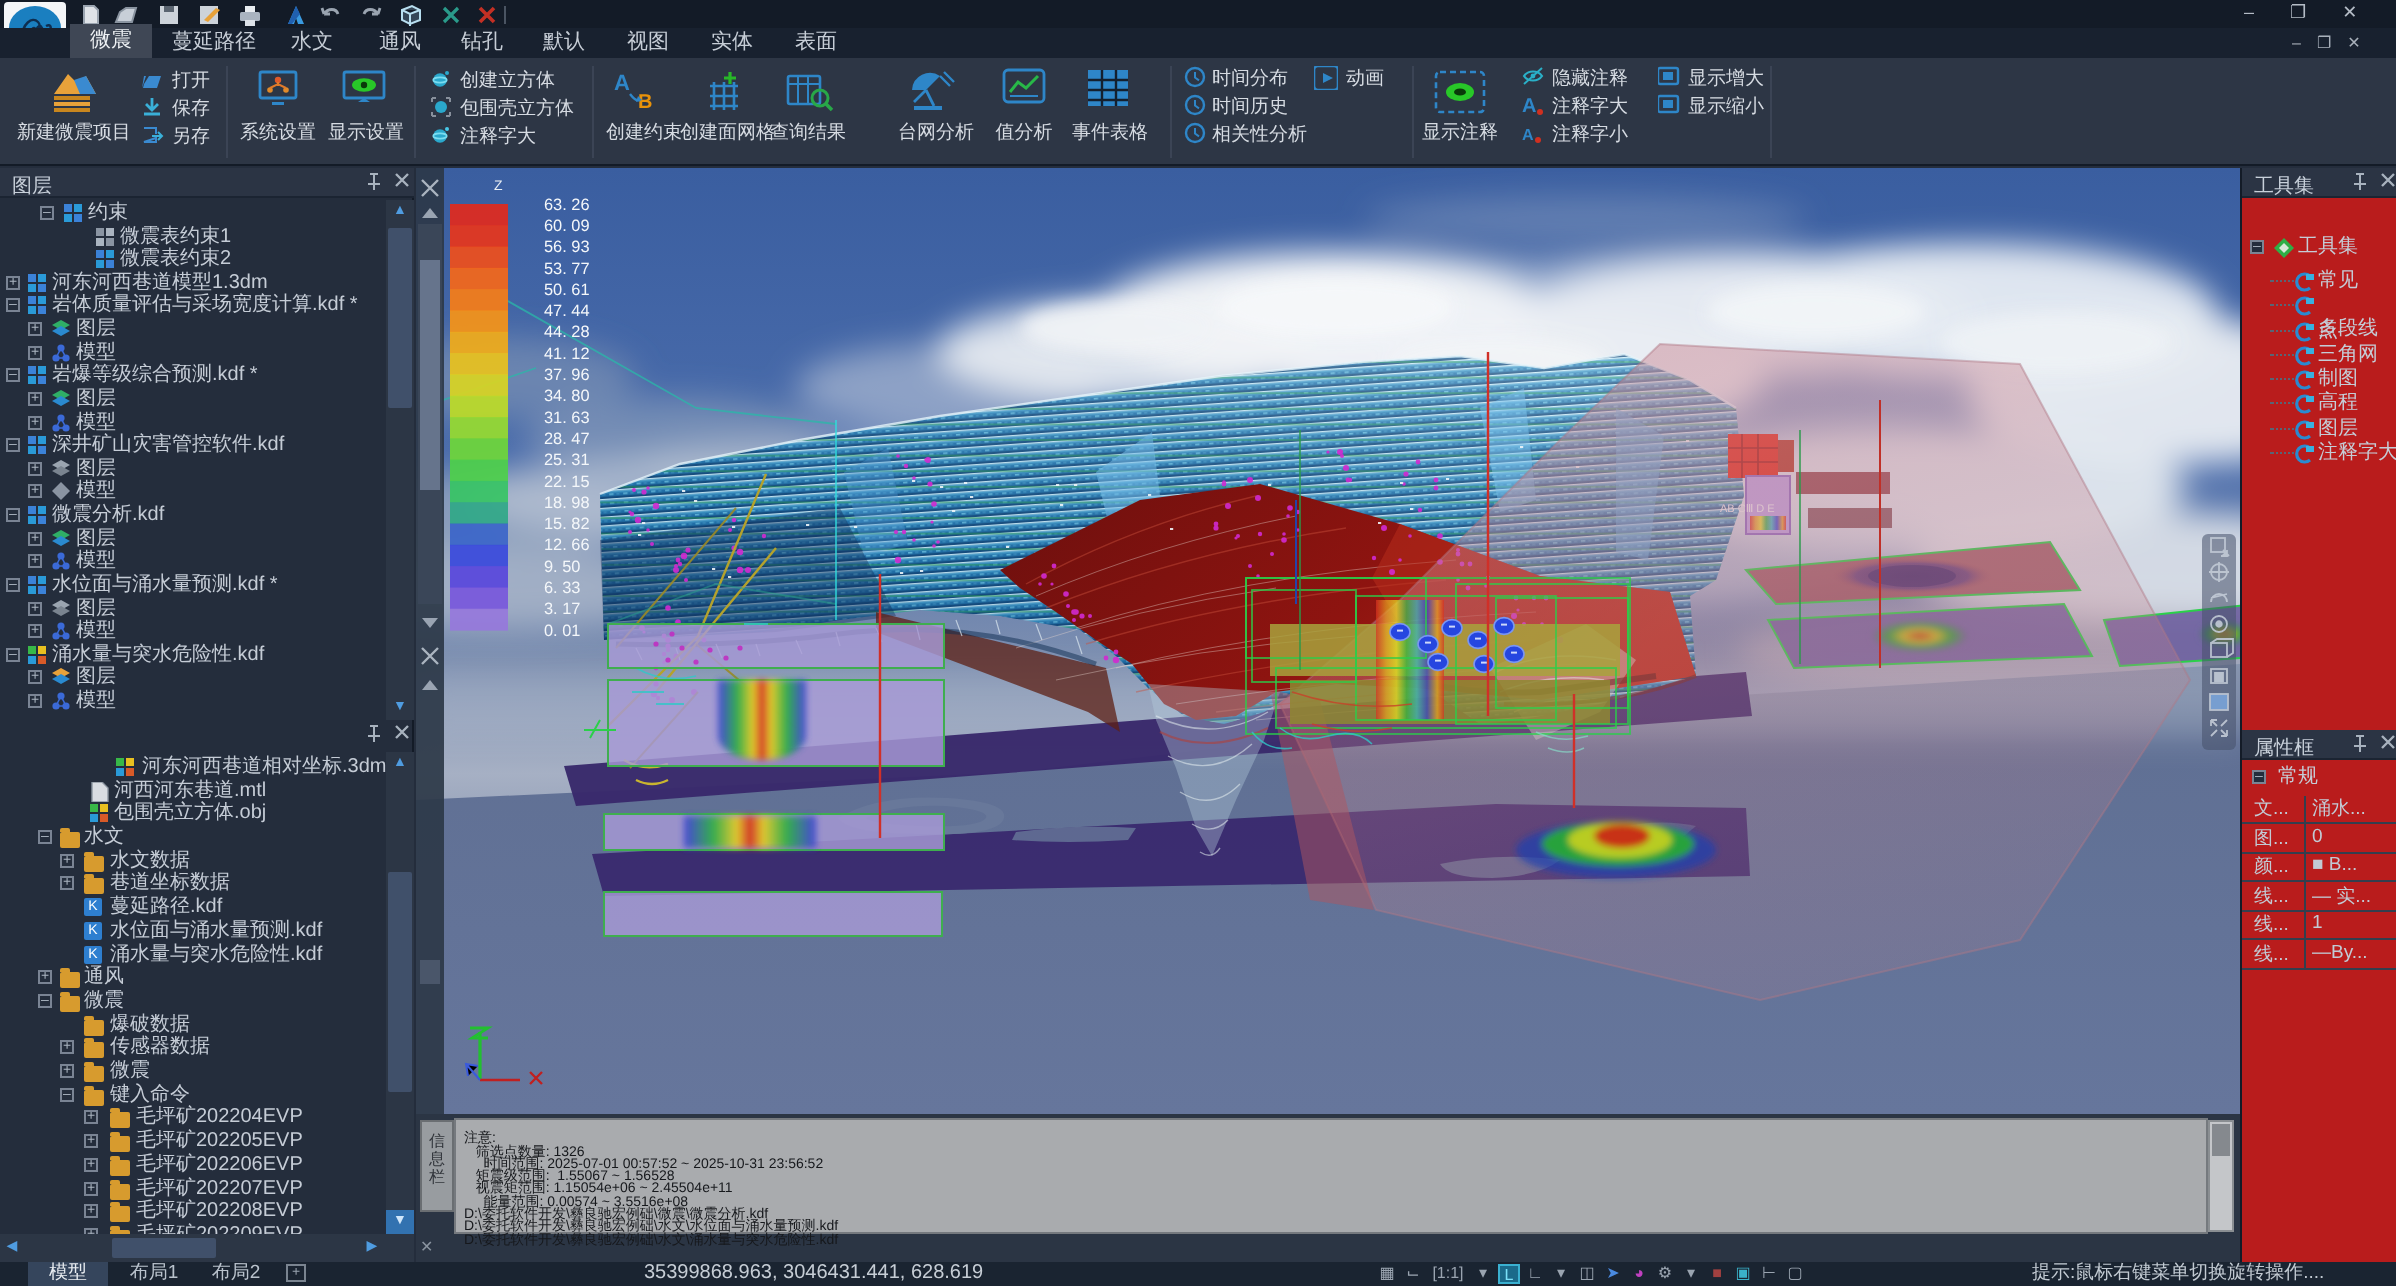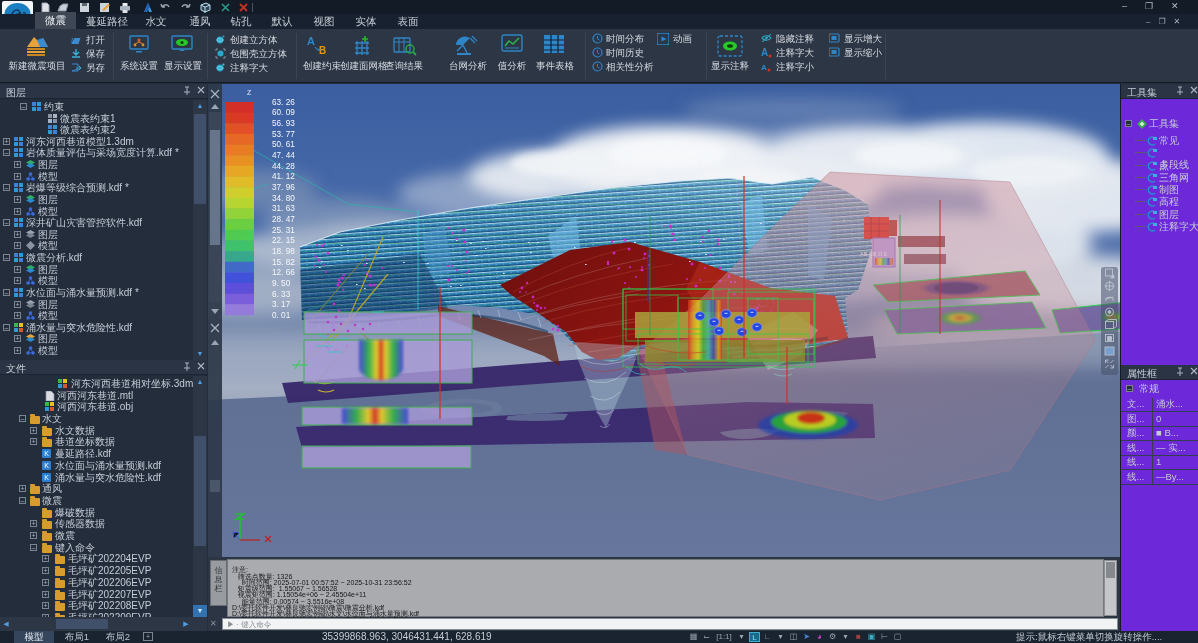--- a/index.html
+++ b/index.html
@@ -867,23 +867,20 @@
         <circle cx="2" cy="7" r="1.8" fill="#3b6ad8"></circle>
         <circle cx="7" cy="7" r="1.8" fill="#3b6ad8"></circle>
         <circle cx="4.5" cy="2" r="1.8" fill="#3b6ad8"></circle>
         <path d="M2,7 L4.5,2 L7,7 Z" stroke="#3b6ad8" fill="none" stroke-width="0.8"></path>
       </svg>
 <div class="trow" style="left:38px;top:261px">模型</div>
 <div class="sb" style="left:193px;top:16px;width:14px;height:260px"></div>
 <div class="sbarr" style="left:193px;top:16px">▲</div>
 <div class="sbthumb" style="left:194px;top:30px;width:12px;height:90px"></div>
 <div class="sbarr" style="left:193px;top:264px">▼</div>
-<div class="panelhdr" style="left:0;top:276px;width:207px;height:15px">
-        <span class="phtxt">文件</span>
-      </div>
 <svg class="abs" style="left:182px;top:278px" width="24" height="10">
         <path d="M3,1 h4 m-2,0 v5 m-3,0 h6 m-3,0 v3" stroke="#a8b2be" stroke-width="1" fill="none"></path>
         <path d="M16,1 l6,6 m0,-6 l-6,6" stroke="#a8b2be" stroke-width="1.2"></path>
       </svg>
 <svg class="abs" style="left:58px;top:295px" width="10" height="10">
         <rect x="0" y="0" width="4" height="4" fill="#38b848"></rect>
         <rect x="5" y="0" width="4" height="4" fill="#e8c020"></rect>
         <rect x="0" y="5" width="4" height="4" fill="#2a9ad8"></rect>
         <rect x="5" y="5" width="4" height="4" fill="#d85a28"></rect>
       </svg>
@@ -891,21 +888,21 @@
 <svg class="abs" style="left:45px;top:307px" width="10" height="10">
         <path d="M1,0 h5 l3,3 v7 h-8 z" fill="#d8dce2" stroke="#8a94a0" stroke-width="0.7"></path>
       </svg>
 <div class="trow" style="left:57px;top:306px">河西河东巷道.mtl</div>
 <svg class="abs" style="left:45px;top:318px" width="10" height="10">
         <rect x="0" y="0" width="4" height="4" fill="#38b848"></rect>
         <rect x="5" y="0" width="4" height="4" fill="#e8c020"></rect>
         <rect x="0" y="5" width="4" height="4" fill="#2a9ad8"></rect>
         <rect x="5" y="5" width="4" height="4" fill="#d85a28"></rect>
       </svg>
-<div class="trow" style="left:57px;top:317px">河西河东巷道.obj</div>
+<div class="trow" style="left:57px;top:317px">包围壳立方体.obj</div>
 <div class="exp" style="left:19px;top:331px">–</div>
 <div class="fold" style="left:30px;top:332px"></div>
 <div class="trow" style="left:42px;top:329px">水文</div>
 <div class="exp" style="left:30px;top:343px">+</div>
 <div class="fold" style="left:42px;top:344px"></div>
 <div class="trow" style="left:55px;top:341px">水文数据</div>
 <div class="exp" style="left:30px;top:354px">+</div>
 <div class="fold" style="left:42px;top:355px"></div>
 <div class="trow" style="left:55px;top:352px">巷道坐标数据</div>
 <div class="kic" style="left:42px;top:365px">K</div>
@@ -951,21 +948,21 @@
 <div class="trow" style="left:68px;top:528px">毛坪矿202209EVP</div>
 <div class="sb" style="left:193px;top:292px;width:14px;height:241px"></div>
 <div class="sbarr" style="left:193px;top:292px">▲</div>
 <div class="sbthumb" style="left:194px;top:352px;width:12px;height:110px"></div>
 <div class="sbarr sbarrhl" style="left:193px;top:521px">▼</div>
 <div class="sb" style="left:0;top:533px;width:207px;height:14px"></div>
 <div class="sbarr" style="left:0;top:534px;width:12px">◀</div>
 <div class="sbthumb" style="left:56px;top:535px;width:52px;height:10px"></div>
 <div class="sbarr" style="left:180px;top:534px;width:12px">▶</div>
 </div>
-<div class="abs" style="left:1120px;top:84px;width:78px;height:547px;background:#6d28d9;border-left:1px solid #131b27">
+<div class="abs" style="left:1120px;top:84px;width:78px;height:547px;background:#b91c1c;border-left:1px solid #131b27">
 <div class="panelhdr" style="left:0;top:0;width:78px;height:15px">
         <span class="phtxt">工具集</span>
       </div>
 <svg class="abs" style="left:54px;top:2px" width="24" height="10">
         <path d="M3,1 h4 m-2,0 v5 m-3,0 h6 m-3,0 v3" stroke="#a8b2be" stroke-width="1" fill="none"></path>
         <path d="M16,1 l6,6 m0,-6 l-6,6" stroke="#a8b2be" stroke-width="1.2"></path>
       </svg>
 <div class="exp" style="left:4px;top:36px">–</div>
 <svg class="abs" style="left:16px;top:35px" width="10" height="10">
         <path d="M5,0 L10,5 L5,10 L0,5 Z" fill="#2fae46"></path>
@@ -1051,21 +1048,20 @@
 </div>
 <div class="abs" style="left:208px;top:557px;width:912px;height:74px;background:#2b3544">
 <div class="abs" style="left:2px;top:3px;width:17px;height:46px;background:#989ca0;border:1px solid #6a6e72;font-size:8px;color:#30343a;text-align:center;line-height:9px;padding-top:5px">信<br>息<br>栏</div>
 <div class="abs" style="left:19px;top:2px;width:877px;height:58px;background:#a9abae;border:1px solid #75797e"></div>
 <div class="abs" style="left:24px;top:4px;width:860px;font-size:7px;line-height:6.3px;color:#16181c;white-space:pre">
 注意:<br>&nbsp;&nbsp;&nbsp;筛选点数量: 1326<br>&nbsp;&nbsp;&nbsp;&nbsp;&nbsp;时间范围: 2025-07-01 00:57:52 ~ 2025-10-31 23:56:52<br>&nbsp;&nbsp;&nbsp;矩震级范围:  1.55067 ~ 1.56528<br>&nbsp;&nbsp;&nbsp;视震矩范围: 1.15054e+06 ~ 2.45504e+11<br>&nbsp;&nbsp;&nbsp;&nbsp;&nbsp;能量范围: 0.00574 ~ 3.5516e+08<br>D:\委托软件开发\彝良驰宏例础\微震\微震分析.kdf<br>D:\委托软件开发\彝良驰宏例础\水文\水位面与涌水量预测.kdf<br>D:\委托软件开发\彝良驰宏例础\水文\涌水量与突水危险性.kdf
 </div>
 <div class="abs" style="left:896px;top:3px;width:13px;height:56px;background:#c4c6c9;border:1px solid #8a8e92"></div>
 <div class="abs" style="left:898px;top:5px;width:9px;height:16px;background:#85898e"></div>
 <div class="abs" style="left:2px;top:62px;width:10px;height:10px;color:#8a94a0;font-size:8px">✕</div>
-<div class="abs" style="left:14px;top:61px;width:896px;height:12px;background:#f2f3f4;border:1px solid #888d92;font-size:7.5px;color:#8a8f94;line-height:11px;padding-left:4px">▶ · 键入命令</div>
 </div>
 <div id="status">
 <div class="abs" style="left:14px;top:0;width:40px;height:12px;background:#35455c;color:#e8ecf0;text-align:center;line-height:12px">模型</div>
 <div class="abs" style="left:58px;top:0;width:38px;height:12px;text-align:center;line-height:12px">布局1</div>
 <div class="abs" style="left:99px;top:0;width:38px;height:12px;text-align:center;line-height:12px">布局2</div>
 <div class="abs" style="left:143px;top:1px;width:10px;height:9px;border:1px solid #7a8490;font-size:7px;line-height:8px;text-align:center;color:#98a2ae">+</div>
 <div class="abs" style="left:322px;top:0;font-size:10px;line-height:12px;color:#c6cdd5">35399868.963, 3046431.441, 628.619</div>
 <div class="sic" style="left:688px;width:11px;color:#9aa4b0">▦</div>
 <div class="sic" style="left:701px;width:11px;color:#9aa4b0">⌙</div>
 <div class="sic" style="left:714px;width:20px;color:#9aa4b0">[1:1]</div>

